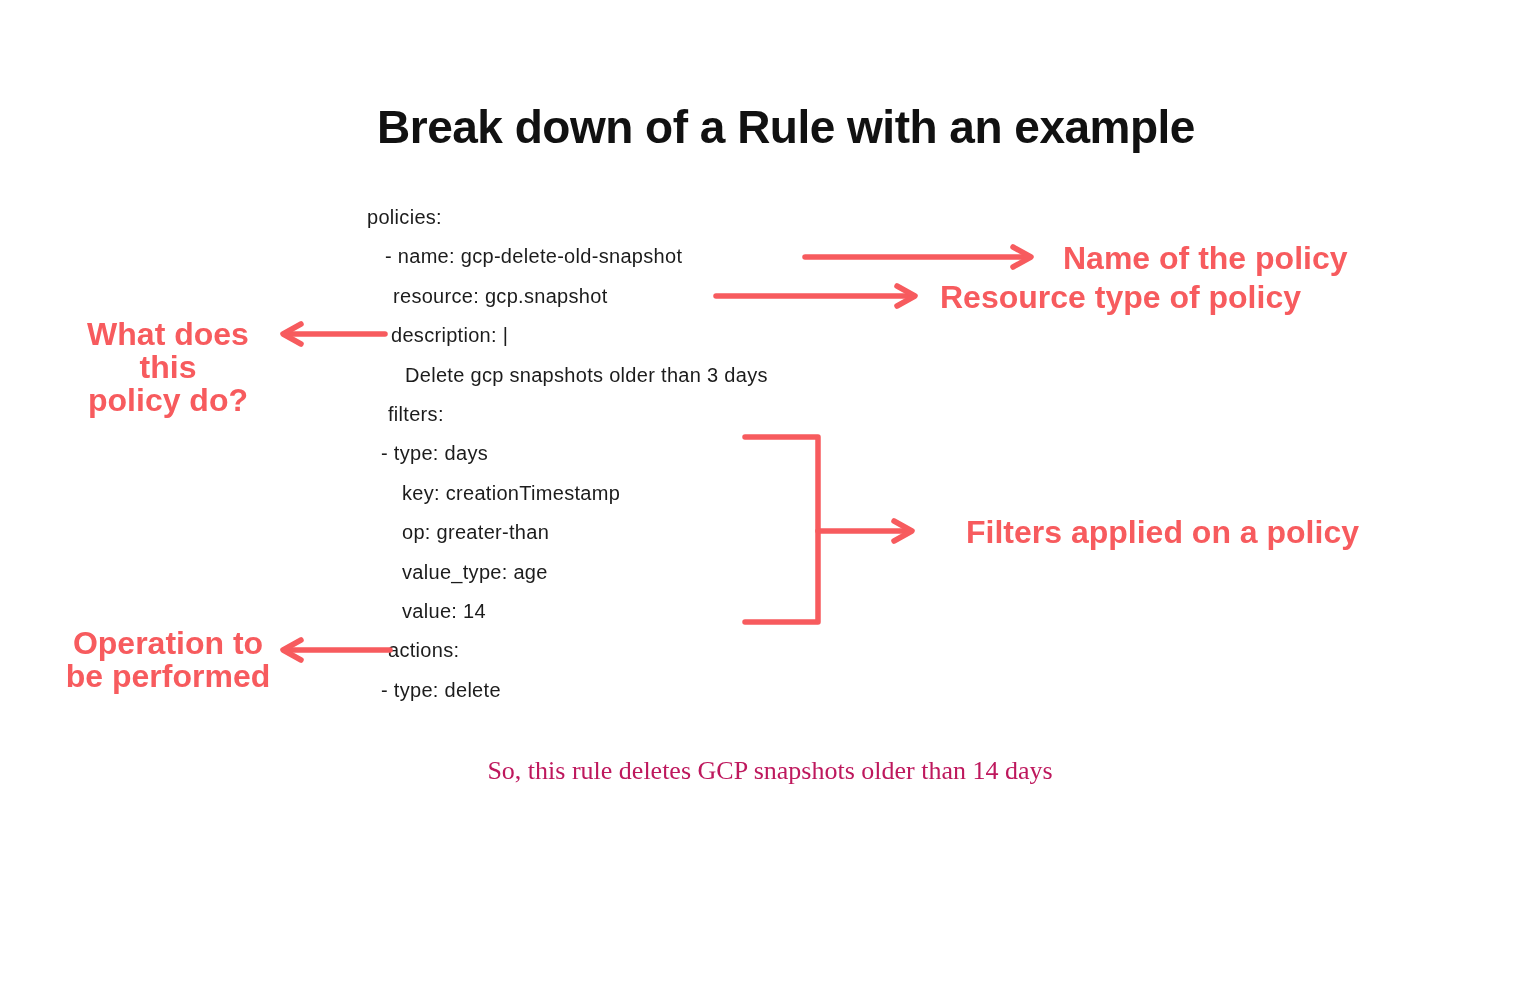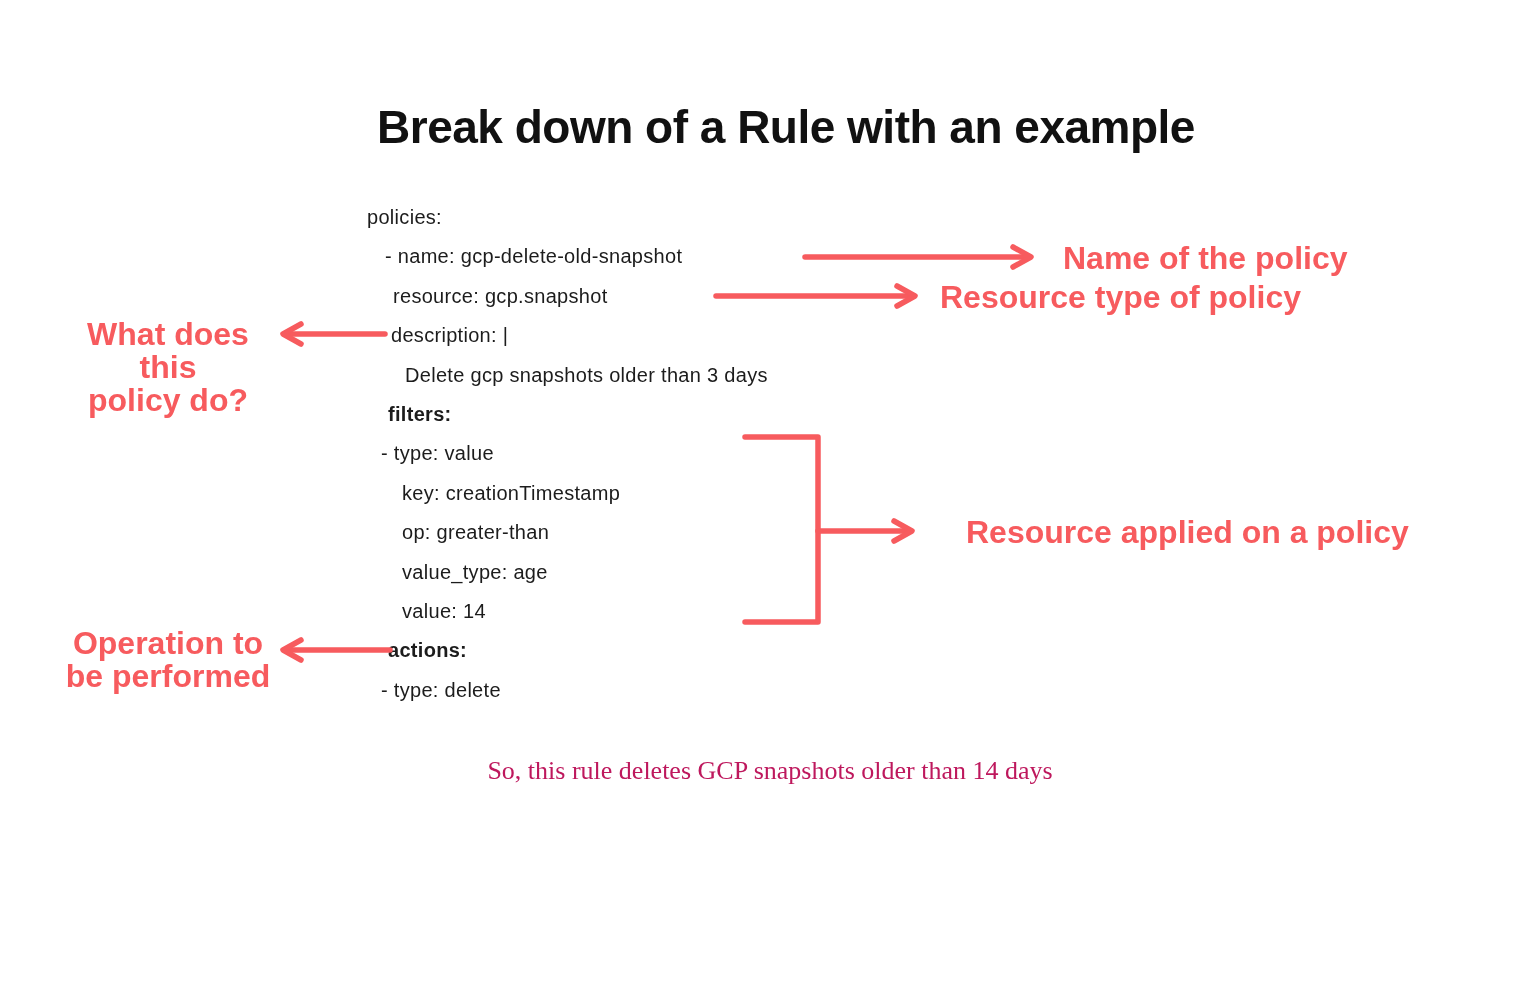--- a/index.html
+++ b/index.html
@@ -37,21 +37,21 @@
   }
   .code-line {
     height: 39.4px;
     line-height: 39.4px;
     white-space: nowrap;
   }
   
   .ind-0  { margin-left: 0; }
   .ind-14 { margin-left: 14px; }
   .ind-18 { margin-left: 18px; }
-  .ind-21 { margin-left: 21px; font-weight: bold; }
+  .ind-21 { margin-left: 21px; }
   .ind-24 { margin-left: 24px; }
   .ind-26 { margin-left: 26px; }
   .ind-35 { margin-left: 35px; }
   .ind-38 { margin-left: 38px; }
 
   .annotation {
     position: absolute;
     color: #f75b5e;
     font-weight: 700;
     font-size: 32px;
@@ -88,39 +88,39 @@
 
   <h1 class="title">Break down of a Rule with an example</h1>
 
   <div class="code-block">
     <div class="code-line ind-0">policies:</div>
     <div class="code-line ind-18">- name: gcp-delete-old-snapshot</div>
     <div class="code-line ind-26">resource: gcp.snapshot</div>
     <div class="code-line ind-24">description: |</div>
     <div class="code-line ind-38">Delete gcp snapshots older than 3 days</div>
     <div class="code-line ind-21">filters:</div>
-    <div class="code-line ind-14">- type: value</div>
+    <div class="code-line ind-14">- type: days</div>
     <div class="code-line ind-35">key: creationTimestamp</div>
     <div class="code-line ind-35">op: greater-than</div>
     <div class="code-line ind-35">value_type: age</div>
     <div class="code-line ind-35">value: 14</div>
     <div class="code-line ind-21">actions:</div>
     <div class="code-line ind-14">- type: delete</div>
   </div>
 
   <div class="annotation" style="left:1063px; top:242px;">Name of the policy</div>
 
   <div class="annotation" style="left:940px; top:281px;">Resource type of policy</div>
 
   <div class="annotation centered" style="left:58px; top:318px; width:220px;">
     <span>What does this</span><br>
     <span>policy do?</span>
   </div>
 
-  <div class="annotation" style="left:966px; top:516px;">Resource applied on a policy</div>
+  <div class="annotation" style="left:966px; top:516px;">Filters applied on a policy</div>
 
   <div class="annotation centered" style="left:58px; top:627px; width:220px;">
     <span>Operation to</span><br>
     <span>be performed</span>
   </div>
 
   <svg class="arrow-overlay" width="1540" height="1008" viewBox="0 0 1540 1008" fill="none" stroke="#f75b5e" stroke-width="5.5" stroke-linecap="round" stroke-linejoin="round">
 
     <g>
       <line x1="805" y1="257" x2="1026" y2="257"></line>

